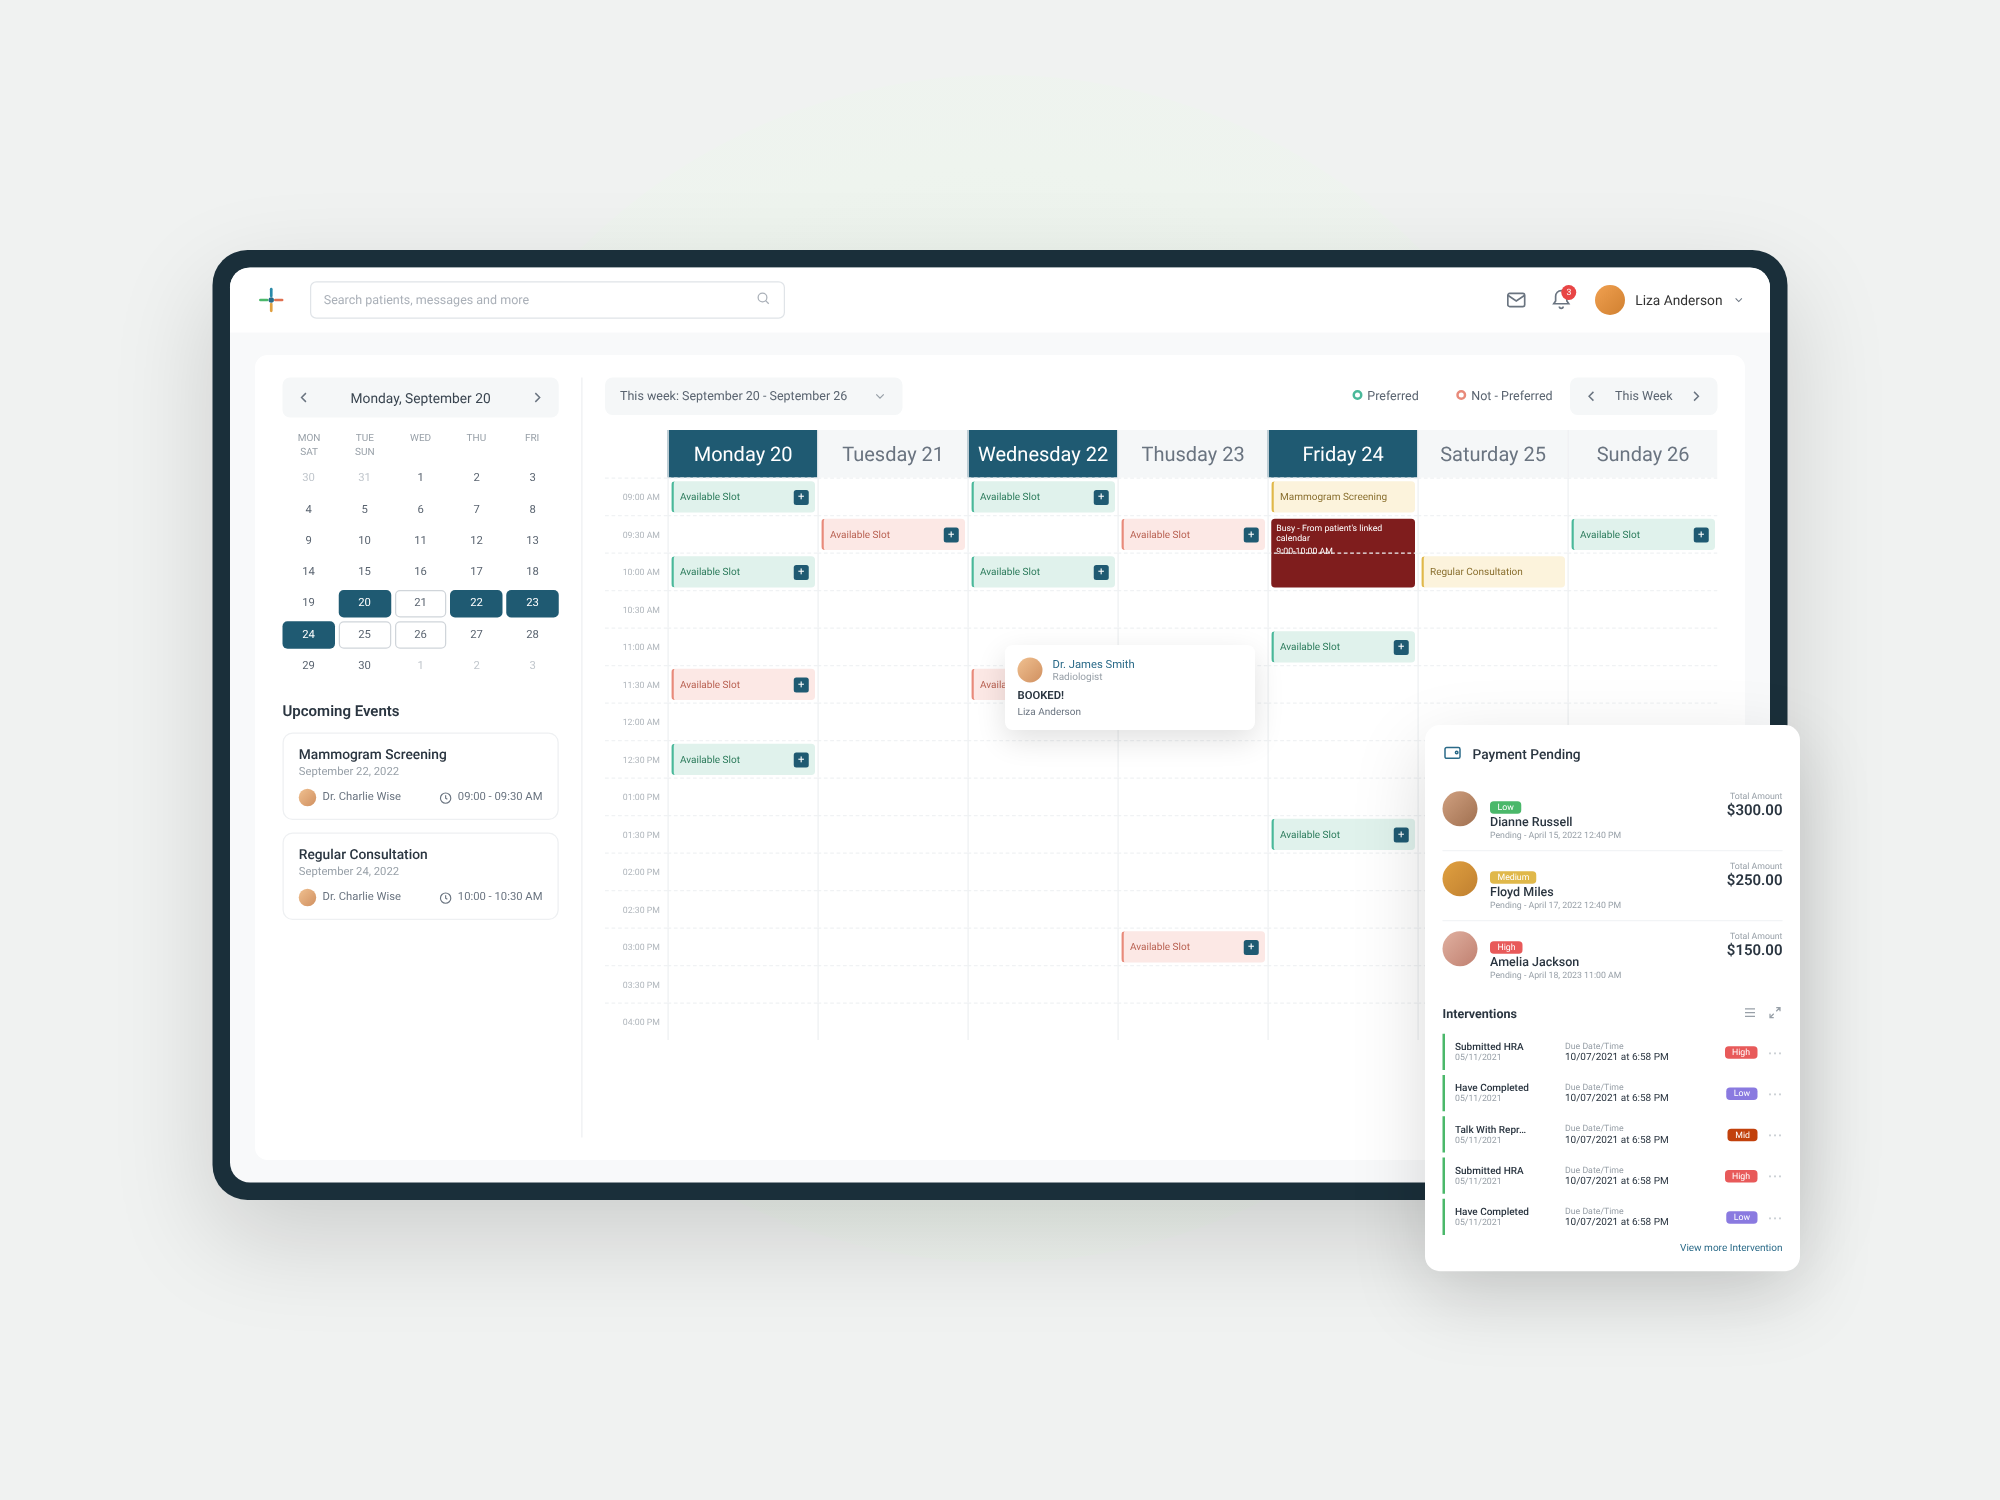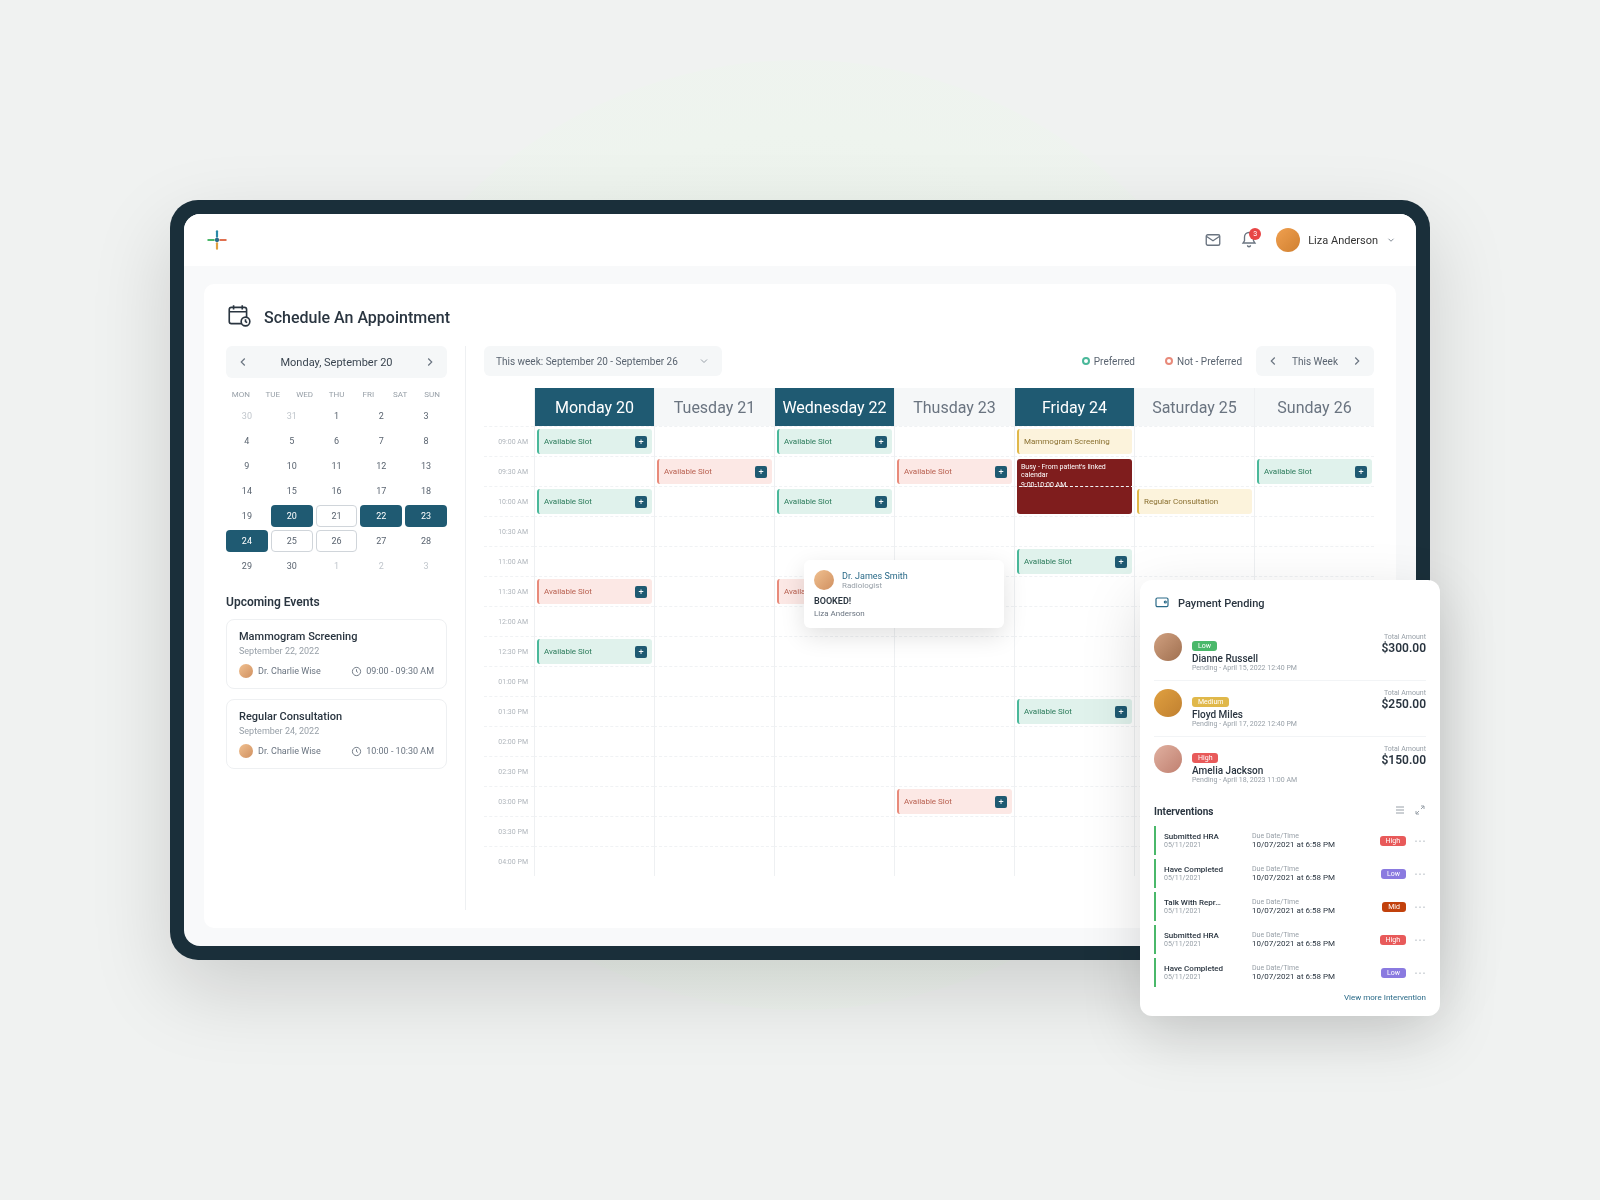--- a/index.html
+++ b/index.html
@@ -18,21 +18,21 @@
 .avatar{width:24px;height:24px;border-radius:50%;background:linear-gradient(135deg,#f0a050,#d08030)}
 .content{flex:1;padding:18px 20px;overflow:hidden}
 .card{background:#fff;border-radius:10px;padding:18px 22px;height:100%;display:flex;flex-direction:column}
 .card-head{display:flex;align-items:center;gap:12px;margin-bottom:14px}
 .card-head h2{font-size:16px;font-weight:500;color:#2a3540}
 .main-row{display:flex;gap:0;flex:1;min-height:0}
 .left-col{width:240px;border-right:1px solid #eef0f2;padding-right:18px}
 .date-nav{background:#f5f7f8;border-radius:6px;height:32px;display:flex;align-items:center;justify-content:space-between;padding:0 10px;font-size:11px;color:#3a4550;margin-bottom:12px}
 .chev{width:14px;height:14px;color:#6a7480;cursor:pointer}
 .mini-cal{}
-.mini-cal .dow{display:grid;grid-template-columns:repeat(7,1fr);gap:2px;font-size:8px;color:#98a0a8;text-align:center;margin-bottom:6px}
+.mini-cal .dow{display:grid;grid-template-columns:repeat(5,1fr);gap:2px;font-size:8px;color:#98a0a8;text-align:center;margin-bottom:6px}
 .mini-cal .days{display:grid;grid-template-columns:repeat(5,1fr);gap:3px}
 .mini-cal .day{height:22px;display:flex;align-items:center;justify-content:center;font-size:9px;color:#5a6470;border-radius:4px;cursor:pointer}
 .mini-cal .day.muted{color:#c0c6cc}
 .mini-cal .day.sel{background:#1f5a72;color:#fff}
 .mini-cal .day.ring{border:1px solid #d0d5da}
 .up-head{font-size:12px;font-weight:600;color:#2a3540;margin:18px 0 10px}
 .event{border:1px solid #eef0f2;border-radius:8px;padding:10px 12px;margin-bottom:10px}
 .event .t{font-size:11px;color:#2a3540;font-weight:500}
 .event .d{font-size:9px;color:#98a0a8;margin-top:3px}
 .event .row{display:flex;align-items:center;justify-content:space-between;margin-top:8px;font-size:9px;color:#6a7480}
@@ -111,20 +111,29 @@
         <svg viewBox="0 0 24 24">
             <g fill="none" stroke-width="2" stroke-linecap="round">
               <path stroke="#2a8aa8" d="M12 4 L12 9"></path>
               <path stroke="#e0a040" d="M12 15 L12 20"></path>
               <path stroke="#4ab86a" d="M4 12 L9 12"></path>
               <path stroke="#e07050" d="M15 12 L20 12"></path>
               <circle cx="12" cy="12" r="2" fill="#2a6a88" stroke="none"></circle>
             </g>
           </svg>
       </div>
+      <div class="search">
+        <span>Search patients, messages and more</span>
+        <span>
+          <svg width="12" height="12" viewBox="0 0 24 24" fill="none" stroke="#aab0b8" stroke-width="2">
+              <circle cx="10" cy="10" r="7"></circle>
+              <path d="M20 20 L15 15"></path>
+            </svg>
+        </span>
+      </div>
       <div class="topbar-right">
         <div class="icon-btn">
           <svg viewBox="0 0 24 24" fill="none" stroke="currentColor" stroke-width="1.8">
               <rect x="3" y="5" width="18" height="14" rx="2"></rect>
               <path d="M3 7l9 6 9-6"></path>
             </svg>
         </div>
         <div class="icon-btn">
           <svg viewBox="0 0 24 24" fill="none" stroke="currentColor" stroke-width="1.8">
               <path d="M6 8a6 6 0 0112 0v5l2 3H4l2-3V8z"></path>
@@ -137,31 +146,20 @@
           <span>Liza Anderson</span>
           <svg width="10" height="10" viewBox="0 0 24 24" fill="none" stroke="#6a7480" stroke-width="2">
               <path d="M6 9l6 6 6-6"></path>
             </svg>
         </div>
       </div>
     </div>
 
     <div class="content">
       <div class="card">
-        <div class="card-head">
-          <span>
-            <svg width="26" height="26" viewBox="0 0 24 24" fill="none" stroke="#2a3540" stroke-width="1.5">
-                <rect x="3" y="5" width="16" height="15" rx="2"></rect>
-                <path d="M3 9h16M7 3v4M15 3v4"></path>
-                <circle cx="18" cy="18" r="4" fill="#fff"></circle>
-                <path d="M18 16v2l1.5 1"></path>
-              </svg>
-          </span>
-          <h2>Schedule An Appointment</h2>
-        </div>
 
         <div class="main-row">
           <div class="left-col">
             <div class="date-nav">
               <span class="chev"><svg viewBox="0 0 24 24" fill="none" stroke="currentColor" stroke-width="2">
                     <path d="M15 6l-6 6 6 6"></path>
                   </svg></span>
               <span>Monday, September 20</span>
               <span class="chev"><svg viewBox="0 0 24 24" fill="none" stroke="currentColor" stroke-width="2">
                     <path d="M9 6l6 6-6 6"></path>

